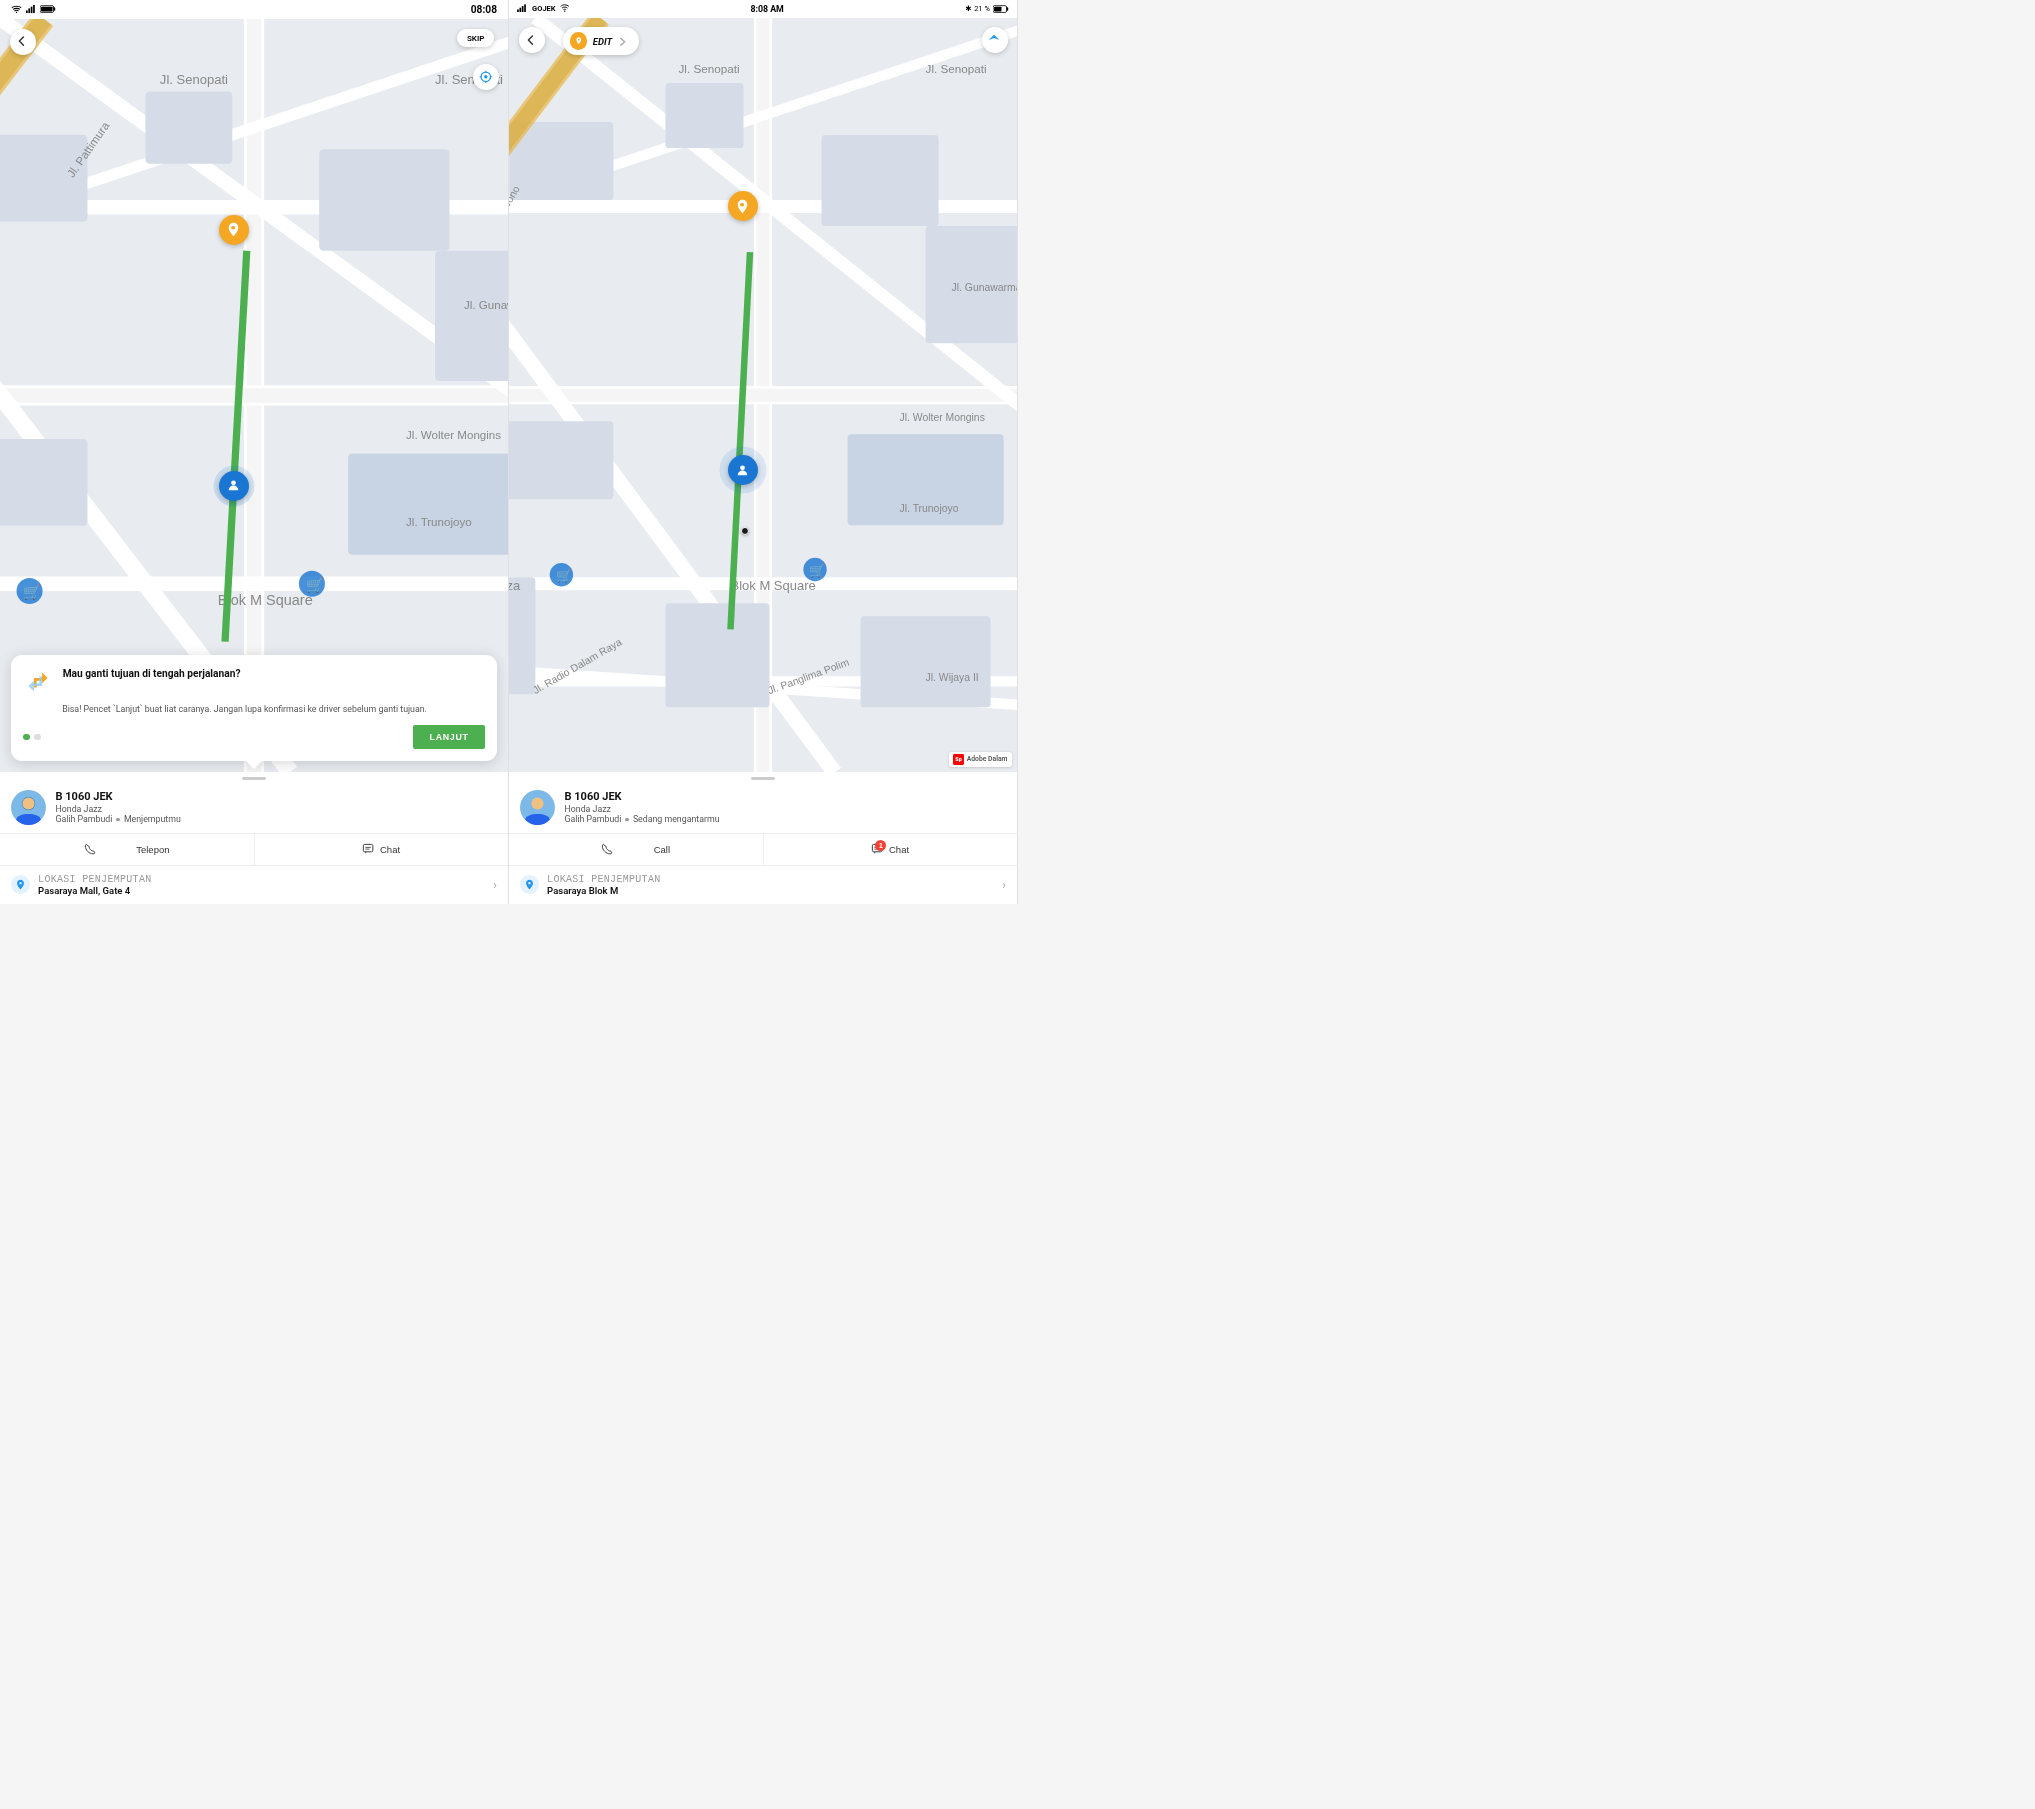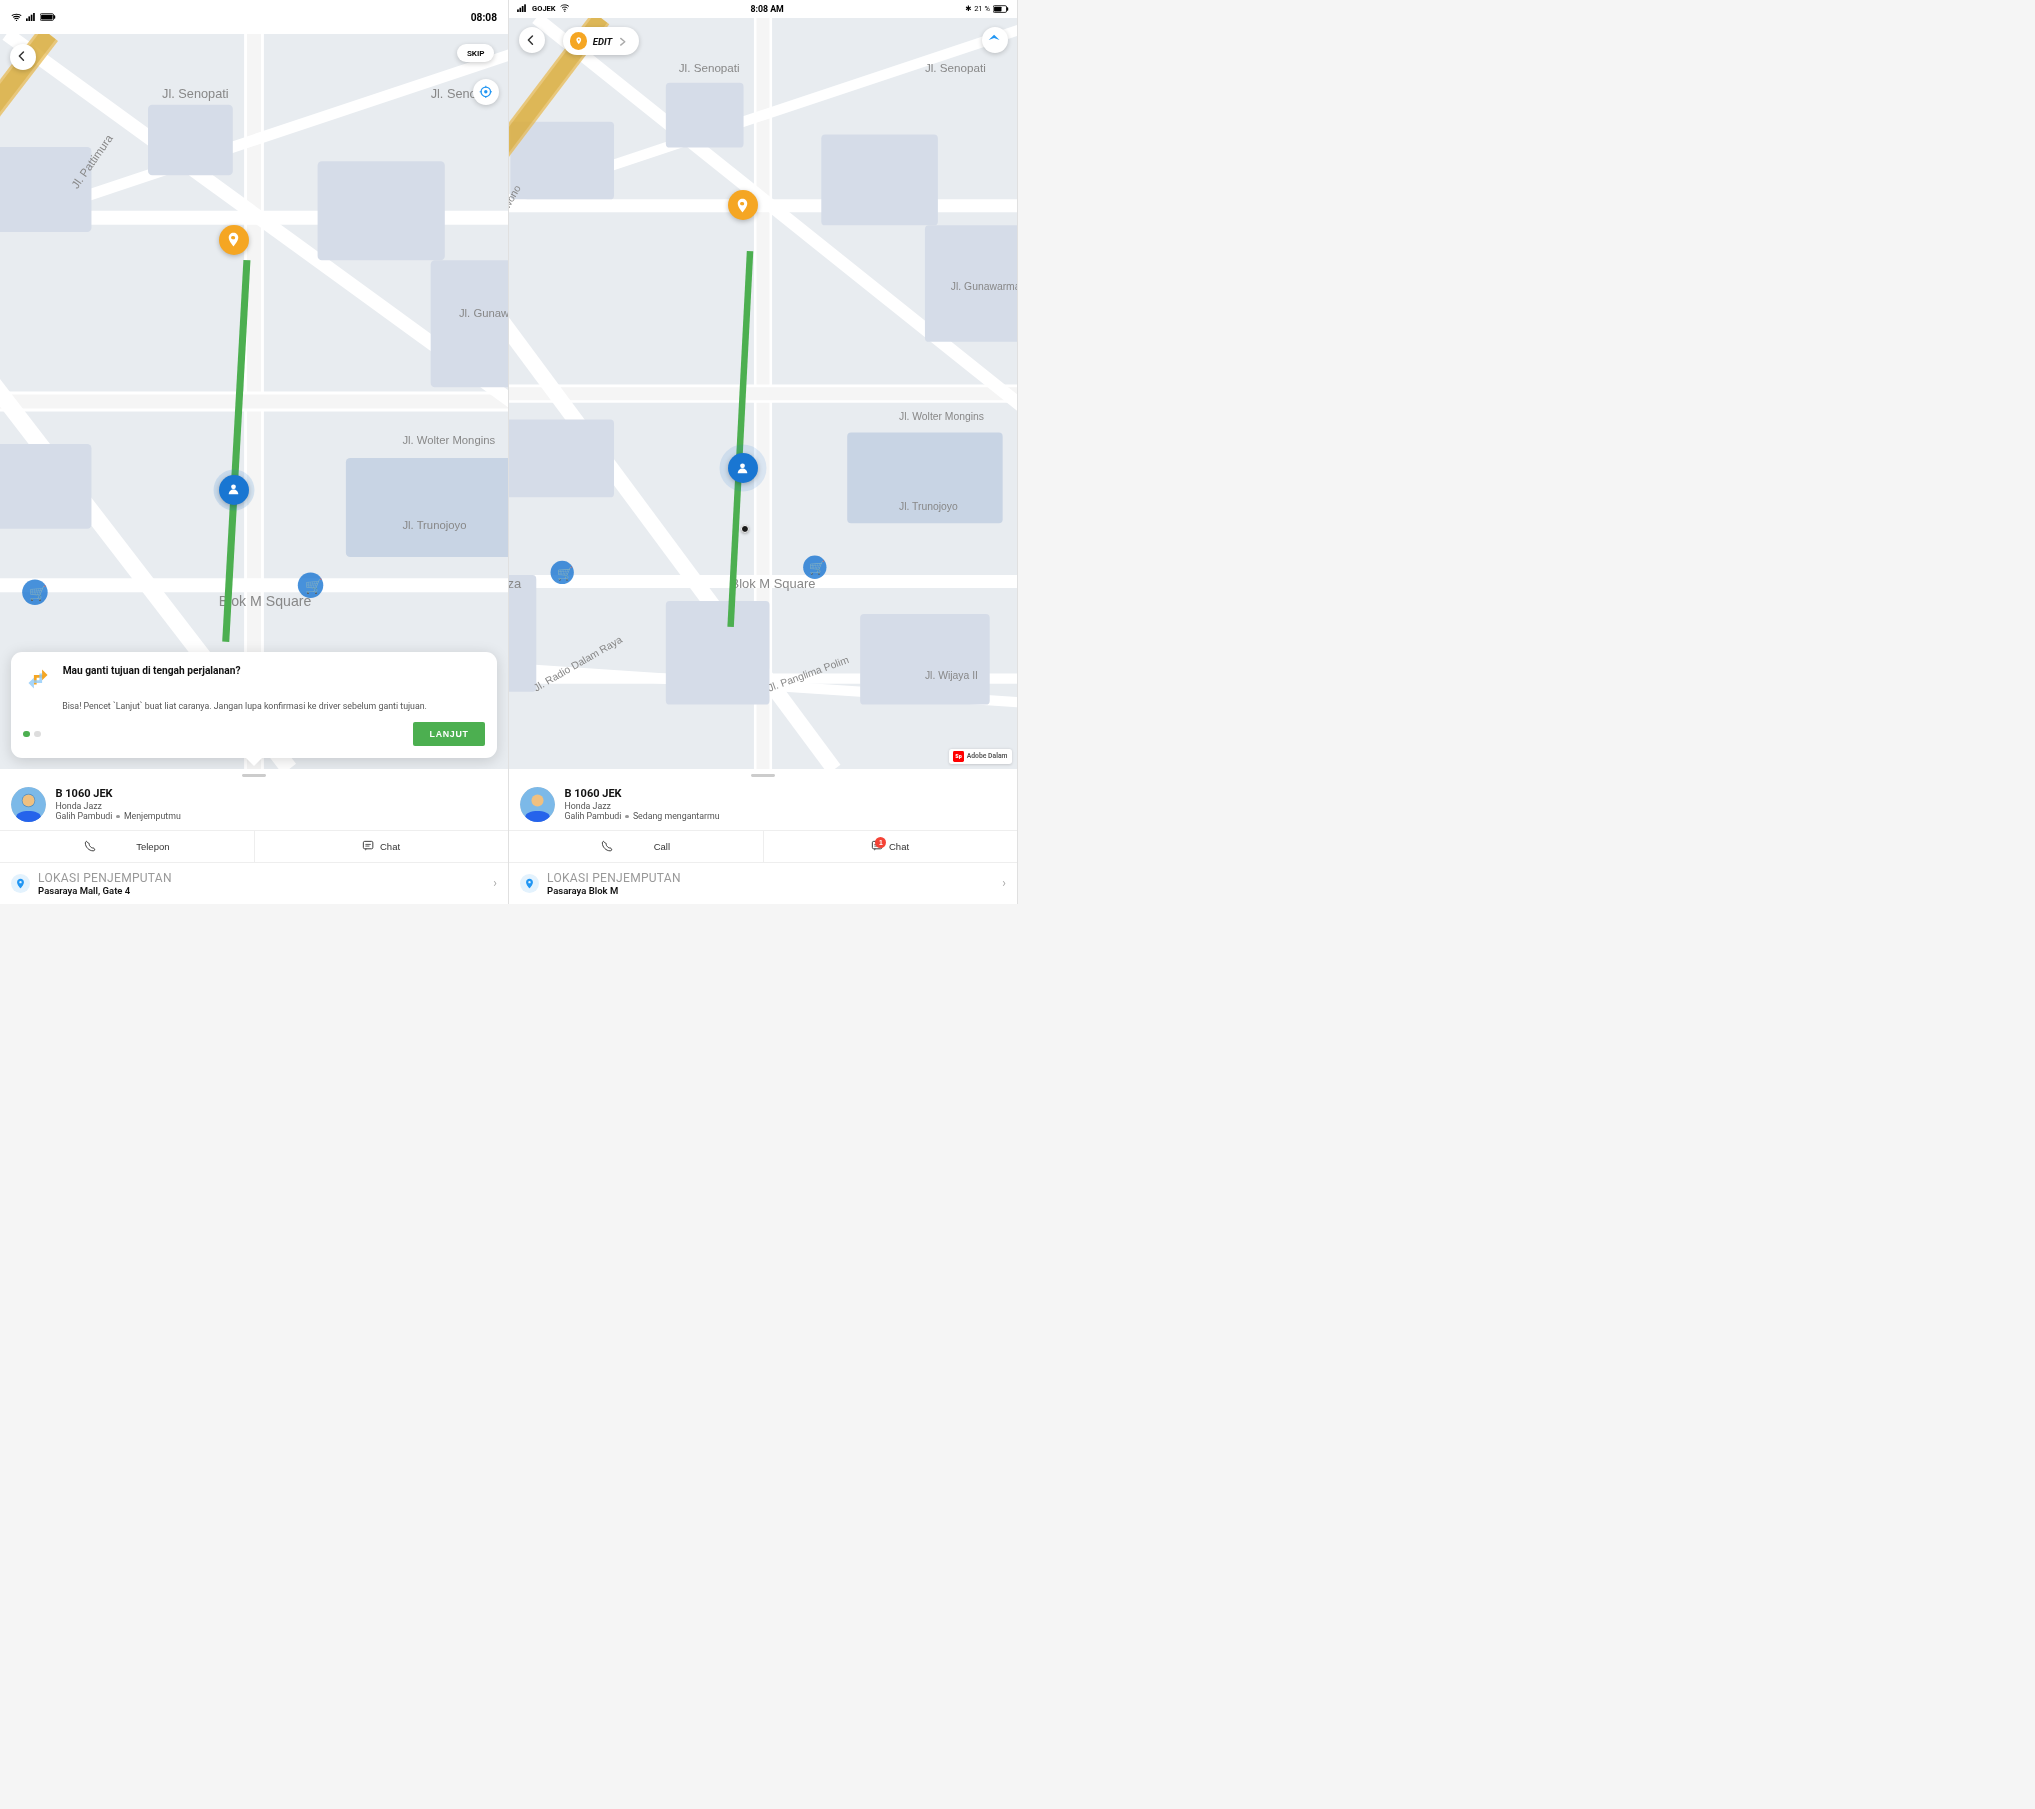--- a/index.html
+++ b/index.html
@@ -18,21 +18,21 @@
       flex: 1;
       display: flex;
       flex-direction: column;
       background: #fff;
       position: relative;
       border-right: 0.7px solid #e0e0e0;
     }
 
     
     .status-bar {
-      height: 34px;
+      height: 19px;
       background: #fff;
       display: flex;
       align-items: center;
       justify-content: flex-end;
       padding: 0 11px;
       font-size: 8.8px;
       font-weight: 600;
       z-index: 10;
     }
 
@@ -277,24 +277,25 @@
       width: 19px;
       height: 19px;
       border-radius: 50%;
       background: #e3f2fd;
       display: flex;
       align-items: center;
       justify-content: center;
       flex-shrink: 0;
     }
     .loc-label {
-      font-size: 12px;
+      font-size: 10px;
       color: #999;
       text-transform: uppercase;
       letter-spacing: 0.3px;
+      font-family: Liberation Mono, monospace;
     }
     .loc-name {
       font-size: 9.5px;
       font-weight: 600;
       color: #111;
     }
     .loc-chevron {
       margin-left: auto;
       color: #aaa;
       font-size: 12.2px;

